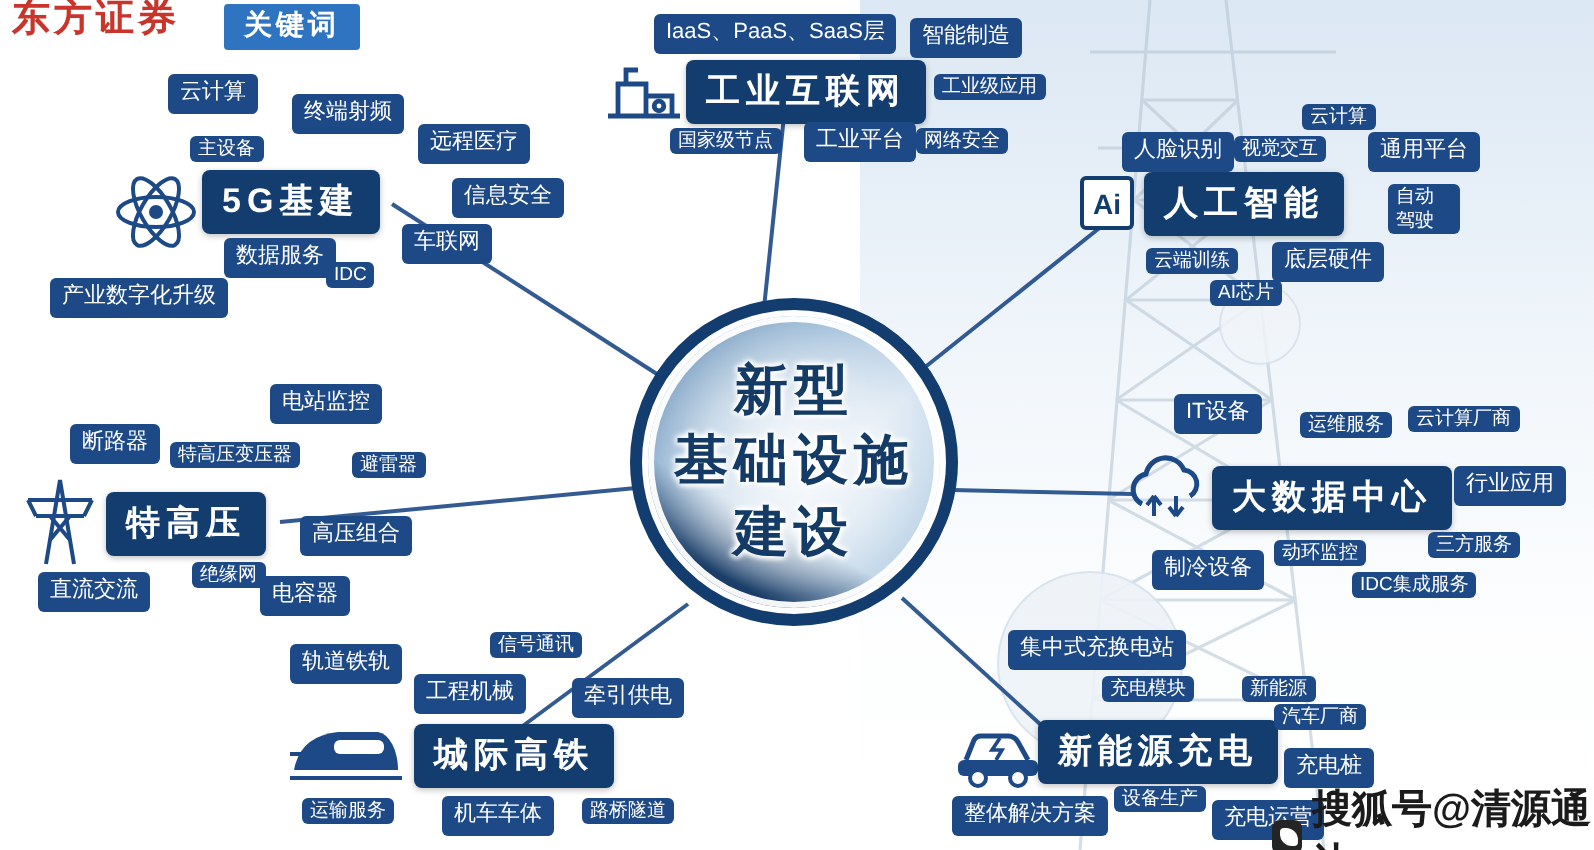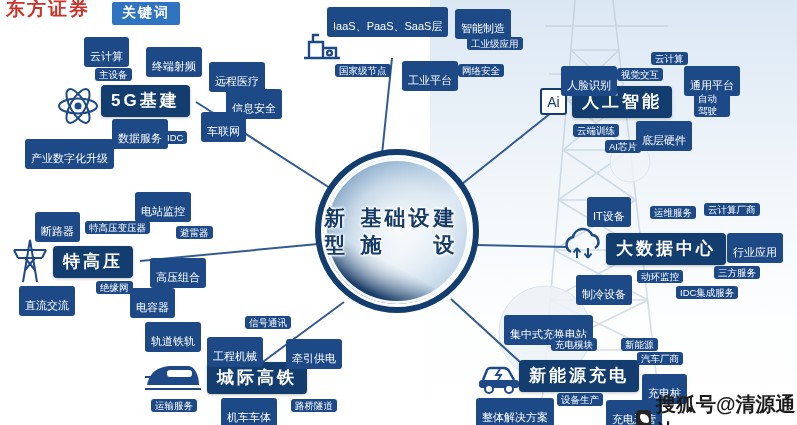--- a/index.html
+++ b/index.html
@@ -8,33 +8,33 @@
     position:relative; width:797px; height:425px; background:#ffffff;
     overflow:hidden; margin:0 auto;
   }
   .sky {
     position:absolute; right:0; top:0; width:46%; height:100%;
     background:linear-gradient(180deg, rgba(190,212,234,.55) 0%, rgba(220,233,244,.38) 45%, rgba(245,249,252,.2) 75%, rgba(255,255,255,0) 100%);
   }
   .bg-svg { position:absolute; left:0; top:0; }
   .tag {
     position:absolute; background:#1d4a87; color:#fff; font-size:11px;
-    line-height:1.25; padding:13px 6px 3px; border-radius:3px; white-space:nowrap;
+    line-height:1.25; padding:3px 6px 3px; border-radius:3px; white-space:nowrap;
   }
   .tag.sm { font-size:9.5px; padding:1px 4px 0; }
   .tag.multi { white-space:normal; width:36px; text-align:left; }
   .main-box {
     position:absolute; background:#123d6e; color:#fff; font-weight:bold;
     font-size:17px; letter-spacing:3px; padding:4px 10px 5px; border-radius:4px;
     white-space:nowrap; box-shadow:0 1px 3px rgba(0,0,0,.25);
   }
   .icon { position:absolute; }
   .ai-box {
     position:absolute; width:27px; height:27px; background:#fff;
-    border:2.5px solid #123d6e; color:#123d6e; font-weight:normal; font-size:14px;
+    border:2.5px solid #123d6e; color:#123d6e; font-weight:bold; font-size:14px;
     display:flex; align-items:center; justify-content:center; border-radius:3px;
   }
   .brand {
     position:absolute; left:6px; top:-4px; color:#c9342b; font-weight:bold;
     font-size:19px; font-family:"Liberation Serif","DejaVu Serif",serif; letter-spacing:2px;
   }
   .badge {
     position:absolute; left:112px; top:2px; background:#2f74c0; color:#fff;
     font-size:14px; font-weight:600; padding:2px 10px 3px; border-radius:2px; letter-spacing:2px;
   }
@@ -44,23 +44,23 @@
   }
   .circle-inner {
     position:absolute; inset:3px; border-radius:50%; overflow:hidden;
     box-shadow:inset 0 0 0 3px rgba(255,255,255,.95);
     background:
       radial-gradient(circle at 50% 48%, rgba(255,255,255,.9) 0%, rgba(255,255,255,.45) 42%, rgba(255,255,255,0) 66%),
       linear-gradient(28deg, #16385f 0%, #1b3e68 16%, rgba(27,62,104,0) 34%),
       linear-gradient(135deg, #7598bb 0%, #a3c0da 32%, #d9e6f2 58%, #b6cfe3 100%);
   }
   .center-text {
-    position:absolute; inset:0; display:flex; 
+    position:absolute; inset:0; display:flex; flex-direction:column;
     align-items:center; justify-content:center; color:#143a66; font-weight:800;
-    font-size:21px; letter-spacing:3px; line-height:1.3;
+    font-size:27px; letter-spacing:3px; line-height:1.3;
     text-shadow:0 1px 3px rgba(255,255,255,.95), 0 -1px 3px rgba(255,255,255,.95), 1px 0 3px #fff, -1px 0 3px #fff;
   }
   .watermark {
     position:absolute; left:636px; top:391px; display:flex; align-items:center;
     gap:5px; color:#1b1b1b; font-size:20px; font-weight:600;
   }
   .sohu-icon { width:17px; height:17px; background:#242424; border-radius:4px; display:inline-block; position:relative; }
   .sohu-icon::after { content:""; position:absolute; left:4px; top:4px; width:9px; height:9px; background:#fff; border-radius:2px 6px 2px 6px; }
 </style>
 </head>
@@ -140,20 +140,21 @@
     <svg width="40" height="36" viewBox="0 0 40 36">
         <g stroke="#1d4a87" stroke-width="2.4" fill="none">
           <path d="M2 31 H38"></path>
           <path d="M7 31 V15 H21 V31"></path>
           <path d="M21 21 H34 V31"></path>
           <path d="M11 15 V8 H17"></path>
           <circle cx="27.5" cy="26" r="2.4"></circle>
         </g>
       </svg>
   </div>
+  <div class="main-box" style="left:343px;top:30px">工业互联网</div>
   <span class="tag" style="left:327px;top:7px">IaaS、PaaS、SaaS层</span>
   <span class="tag" style="left:455px;top:9px">智能制造</span>
   <span class="tag sm" style="left:467px;top:37px">工业级应用</span>
   <span class="tag sm" style="left:335px;top:64px">国家级节点</span>
   <span class="tag" style="left:402px;top:61px">工业平台</span>
   <span class="tag sm" style="left:458px;top:64px">网络安全</span>
 
   <div class="ai-box" style="left:540px;top:88px">Ai</div>
   <div class="main-box" style="left:572px;top:86px">人工智能</div>
   <span class="tag" style="left:561px;top:66px">人脸识别</span>

